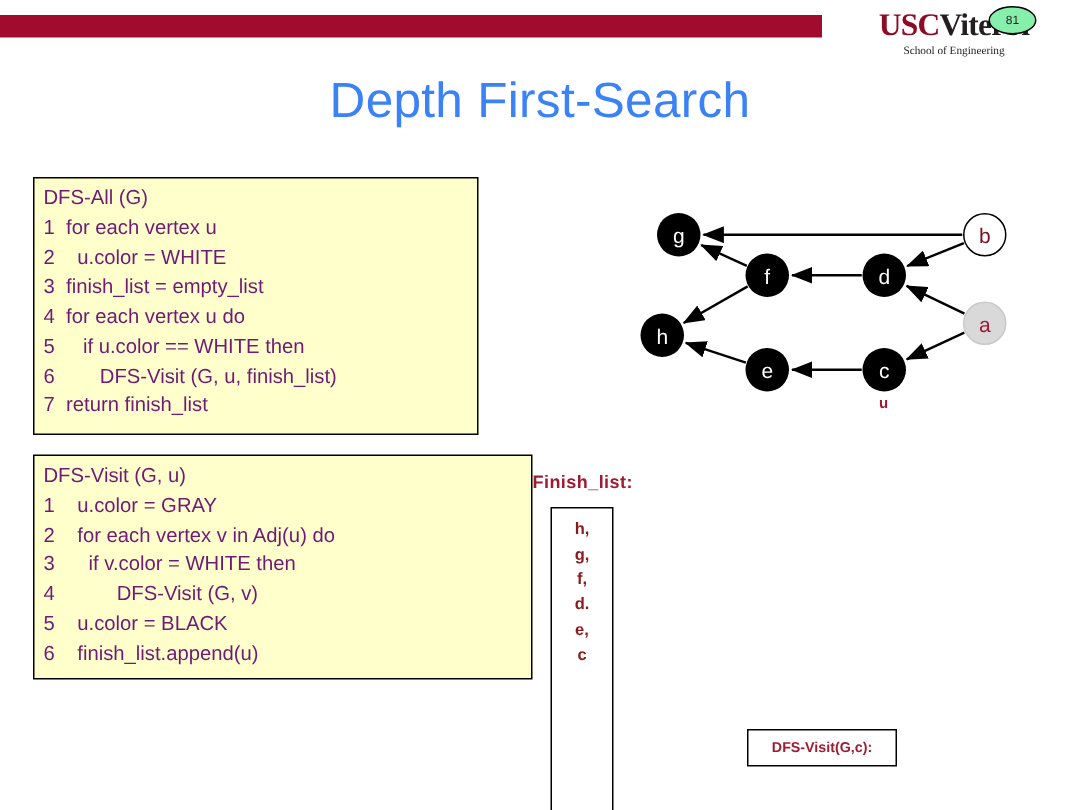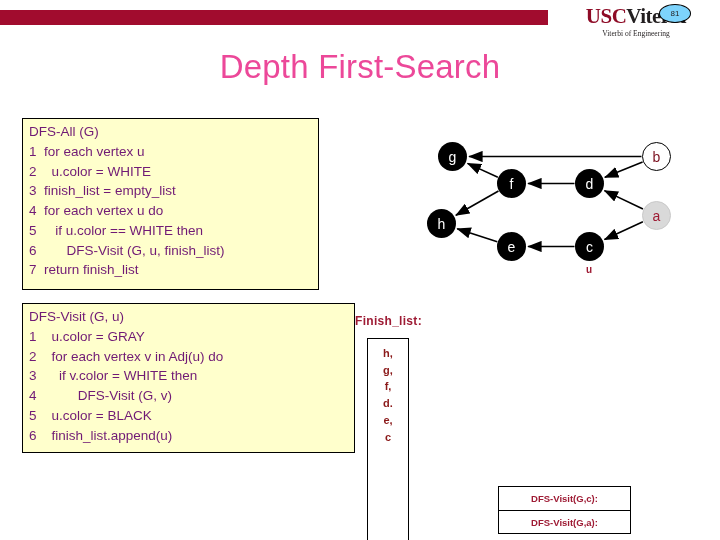--- a/index.html
+++ b/index.html
@@ -25,26 +25,26 @@
   #usc-logo .viterbi-part{color:#231f20;}
   #usc-logo .logo-sub{
     font-family:"Liberation Serif","DejaVu Serif",serif;
     font-size:7.5px;color:#231f20;margin-top:3px;white-space:nowrap;
   }
   #slide-number-badge{
     position:absolute;left:659px;top:4px;width:30px;height:17px;
     border:1.6px solid #000;border-radius:50%;
     font-size:8px;color:#231f20;
     display:flex;align-items:center;justify-content:center;
-    background:#7dd3fc;
+    background:#86efac;
   }
   #page-title{
     position:absolute;left:0;top:48px;width:720px;
     text-align:center;
-    font-size:33px;color:#ec4899;font-weight:400;letter-spacing:0.2px;
+    font-size:33px;color:#3b82f6;font-weight:400;letter-spacing:0.2px;
   }
 
   
   .code-box{
     position:absolute;
     background:#ffffcc;
     border:1.5px solid #000;
     color:#701a75;
     font-size:13.5px;
     line-height:1.465;
@@ -82,38 +82,38 @@
     border:1.6px solid #000;background:#fff;
     text-align:center;padding-top:6px;box-sizing:border-box;
   }
   #finish-list-box .fl-item{
     display:block;font-size:11px;font-weight:bold;color:#8b1a1a;
     line-height:1.52;
   }
 
   
   #call-stack{
-    position:absolute;left:498px;top:486px;width:133px;
+    position:absolute;left:498px;top:486px;width:100px;
     border:1.6px solid #000;background:#fff;box-sizing:border-box;
   }
   .stack-frame{
     height:23px;display:flex;align-items:center;justify-content:center;
     font-size:9.5px;font-weight:bold;color:#9e1b34;
     box-sizing:border-box;
   }
   .stack-frame + .stack-frame{border-top:1.6px solid #000;}
 </style>
 </head>
 <body>
 
 <div id="header-bar"></div>
 
 <div id="usc-logo">
   <div class="logo-main"><span class="usc-part">USC</span><span class="viterbi-part">Viterbi</span></div>
-  <div class="logo-sub">Viterbi of Engineering</div>
+  <div class="logo-sub">School of Engineering</div>
 </div>
 
 <div id="slide-number-badge">81</div>
 
 <div id="page-title">Depth First-Search</div>
 
 <div class="code-box" id="dfs-all-box"><span class="code-line">DFS-All (G)</span><span class="code-line">1  for each vertex u</span><span class="code-line">2    u.color = WHITE</span><span class="code-line">3  finish_list = empty_list</span><span class="code-line">4  for each vertex u do</span><span class="code-line">5     if u.color == WHITE then</span><span class="code-line">6        DFS-Visit (G, u, finish_list)</span><span class="code-line">7  return finish_list</span></div>
 <div class="code-box" id="dfs-visit-box"><span class="code-line">DFS-Visit (G, u)</span><span class="code-line">1    u.color = GRAY</span><span class="code-line">2    for each vertex v in Adj(u) do</span><span class="code-line">3      if v.color = WHITE then</span><span class="code-line">4           DFS-Visit (G, v)</span><span class="code-line">5    u.color = BLACK</span><span class="code-line">6    finish_list.append(u)</span></div>
 
 <div id="graph-area">
@@ -153,14 +153,13 @@
     <span class="fl-item">h,</span>
     <span class="fl-item">g,</span>
     <span class="fl-item">f,</span>
     <span class="fl-item">d.</span>
     <span class="fl-item">e,</span>
     <span class="fl-item">c</span>
   </div>
 
 <div id="call-stack">
     <div class="stack-frame">DFS-Visit(G,c):</div>
-    <div class="stack-frame">DFS-Visit(G,a):</div>
   </div>
 
 </body></html>

